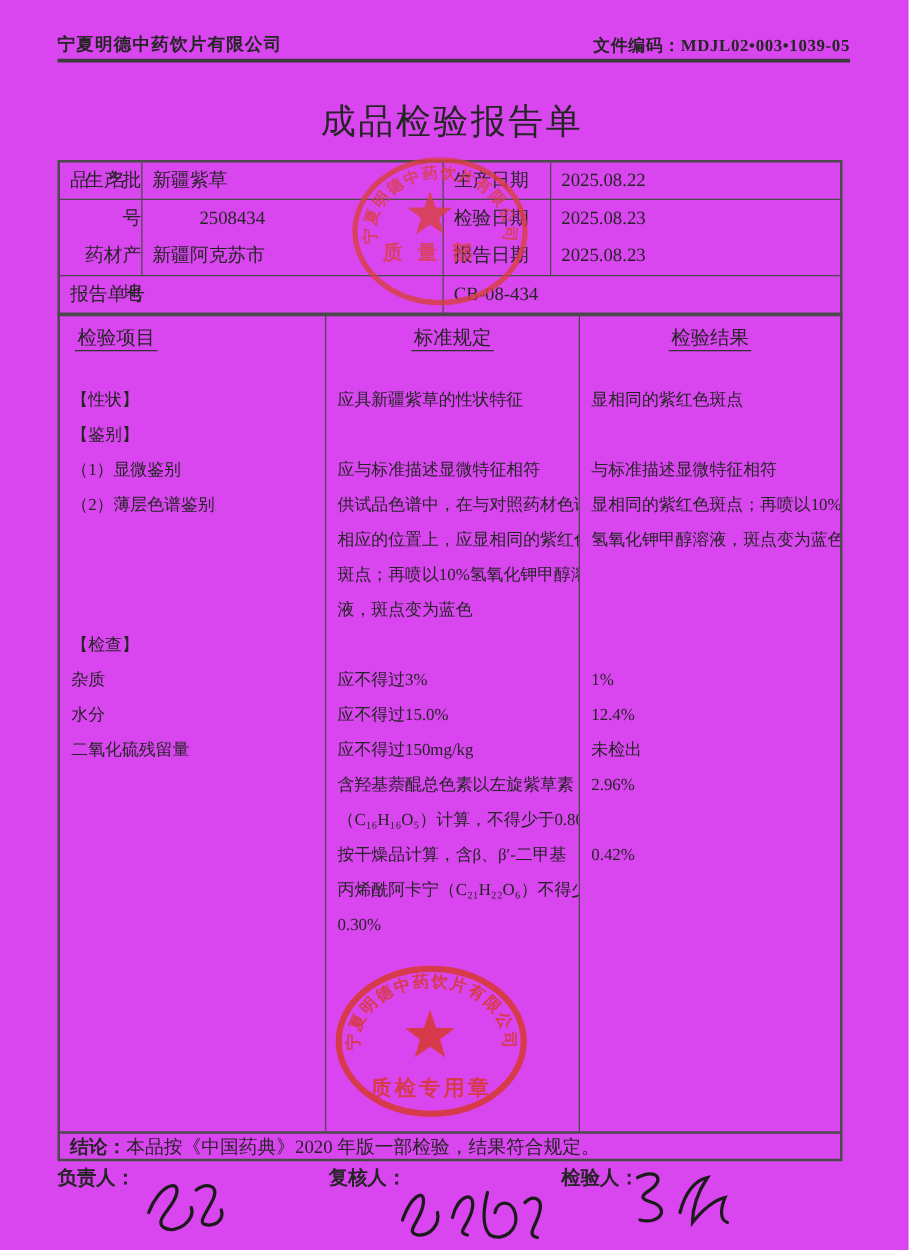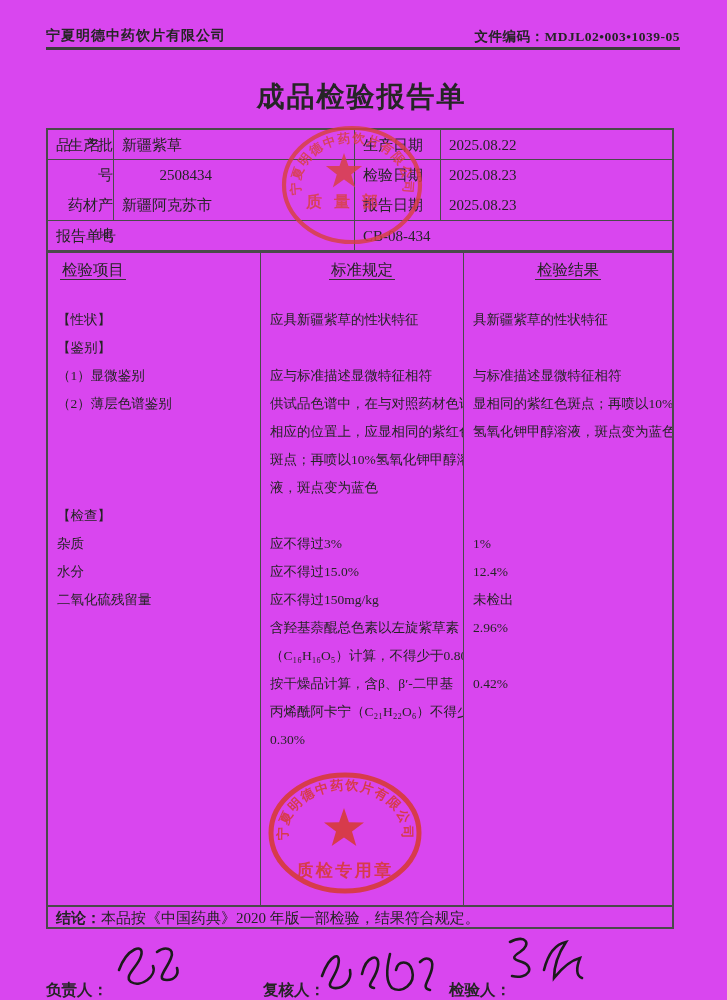--- a/index.html
+++ b/index.html
@@ -3,21 +3,21 @@
 <meta charset="utf-8">
 <style>
   html,body{margin:0;padding:0;background:#ffffff;}
   .page{position:relative;width:727px;height:1000px;background:#d946ef;overflow:hidden;
         font-family:"Liberation Serif","DejaVu Serif",serif;color:#252525;}
   
   .hdr-left{position:absolute;left:46px;top:27px;font-size:14px;font-weight:bold;letter-spacing:1px;}
   .hdr-right{position:absolute;top:28px;right:47px;font-size:13.5px;font-weight:bold;letter-spacing:.5px;}
   .hdr-rule{position:absolute;left:46px;top:47px;width:634px;height:3px;background:#3c3c3c;}
   .title{position:absolute;left:0;top:78px;width:723px;text-align:center;
-         font-size:28px;font-weight:bold;letter-spacing:2px;}
+         font-size:28px;font-weight:normal;letter-spacing:2px;}
   
   .info{position:absolute;left:46px;top:128px;width:624px;border:2px solid #4a4a4a;
         display:grid;grid-template-columns:65px 241px 86px 232px;grid-template-rows:29px 61px 31px;
         font-size:15px;text-align:right;}
   .info > div{padding-left:8px;display:flex;align-items:center;white-space:pre-line;line-height:30px;}
   .ibl{border-left:1.5px solid #4a4a4a;}
   .ibt{border-top:1.5px solid #4a4a4a;}
   .span2a{grid-column:1/3;}
   .span2b{grid-column:3/5;}
   
@@ -31,21 +31,21 @@
   .stack{margin-top:20px;}
   .tline{height:28px;line-height:28px;padding-left:9px;font-size:13.5px;white-space:pre;}
   .concl{grid-column:1/4;border-top:2px solid #4a4a4a;line-height:22px;font-size:15px;
          padding-left:8px;white-space:pre;}
   .concl .clabel{font-weight:bold;}
   
   .stamp{position:absolute;pointer-events:none;}
   .stamp1{left:272px;top:118px;opacity:.82;}
   .stamp2{left:260px;top:763px;opacity:.9;}
   
-  .sig-label{position:absolute;top:980px;font-size:15.5px;font-weight:bold;}
+  .sig-label{position:absolute;top:932px;font-size:15.5px;font-weight:bold;}
   .sigsvg{position:absolute;}
 </style>
 </head>
 <body>
 
 <div class="page">
 
   <div class="hdr-left">宁夏明德中药饮片有限公司</div>
   <div class="hdr-right"><span>文件编码：</span><span>MDJL02•003•1039-05</span></div>
   <div class="hdr-rule"></div>
@@ -108,21 +108,21 @@
           <div class="tline">含羟基萘醌总色素以左旋紫草素</div>
           <div class="tline">（C₁₆H₁₆O₅）计算，不得少于0.80%</div>
           <div class="tline">按干燥品计算，含β、β′-二甲基</div>
           <div class="tline">丙烯酰阿卡宁（C₂₁H₂₂O₆）不得少于</div>
           <div class="tline">0.30%</div>
         </div>
     </div>
     <div class="mcol c3">
       <div class="mhead"><span>检验结果</span></div>
       <div class="stack">
-          <div class="tline">具新疆紫草的性状特征</div>
+          <div class="tline">显相同的紫红色斑点</div>
           <div class="tline"></div>
           <div class="tline">与标准描述显微特征相符</div>
           <div class="tline">显相同的紫红色斑点；再喷以10%</div>
           <div class="tline">氢氧化钾甲醇溶液，斑点变为蓝色</div>
           <div class="tline"></div>
           <div class="tline"></div>
           <div class="tline"></div>
           <div class="tline">1%</div>
           <div class="tline">12.4%</div>
           <div class="tline">未检出</div>

